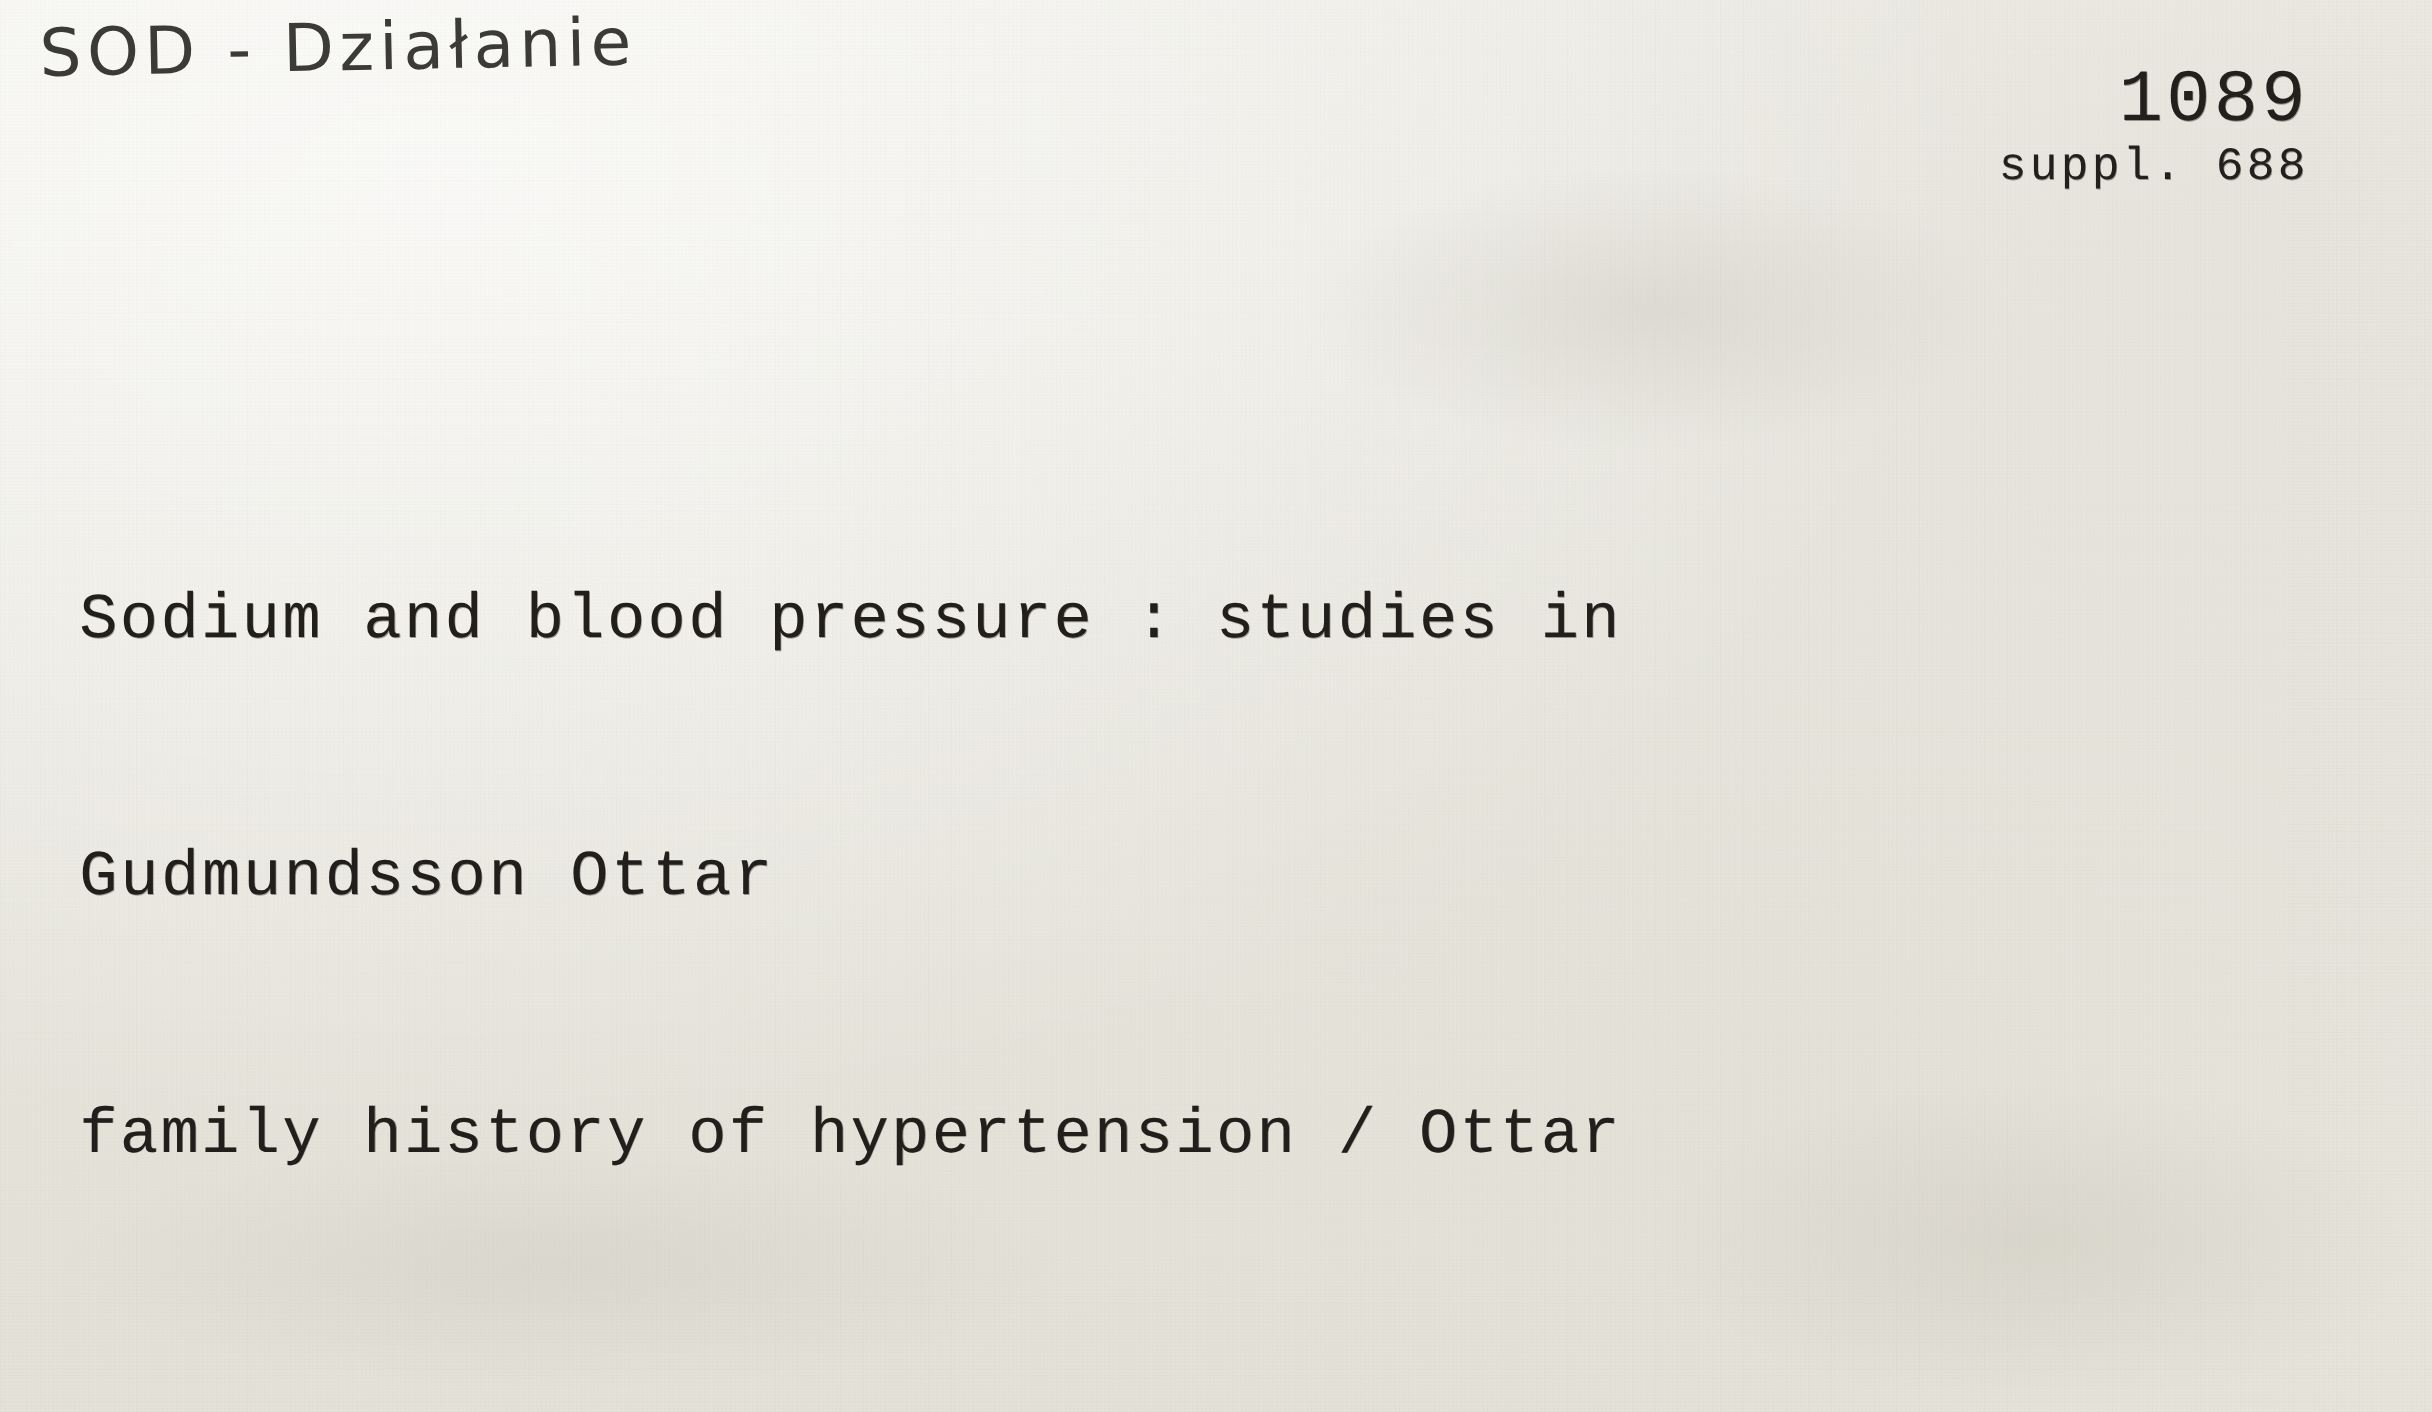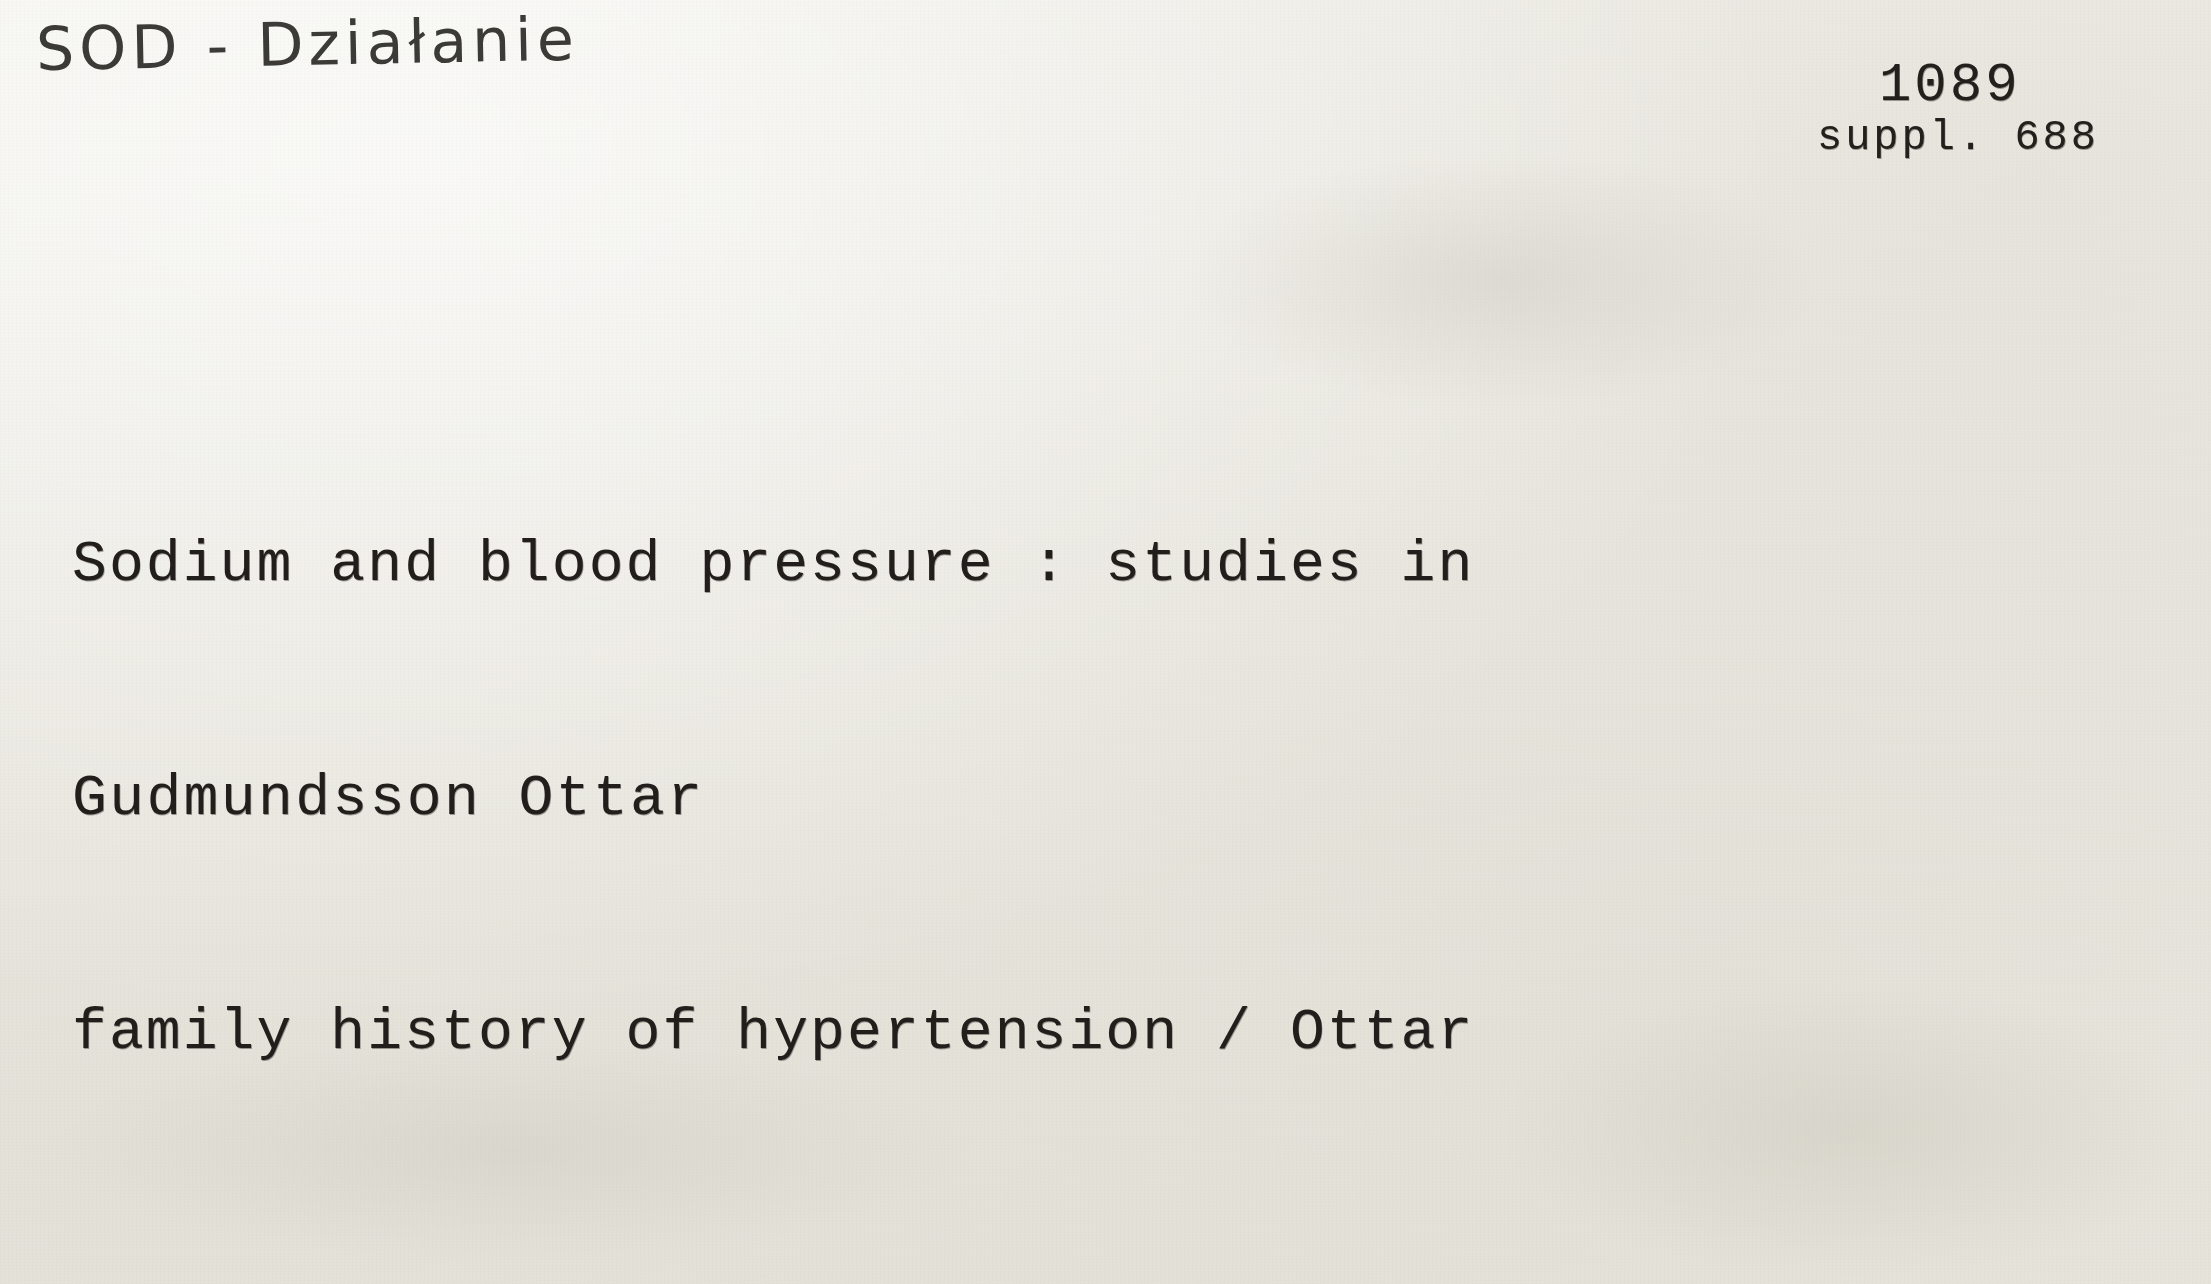--- a/index.html
+++ b/index.html
@@ -73,25 +73,26 @@
 
   
   .stamp-block {
     position: absolute;
     right: 112px;
     top: 58px;
     text-align: left;
     color: #231f1c;
   }
   .stamp-number {
-    font-size: 54px;
+    font-size: 67px;
     letter-spacing: 3px;
     line-height: 1.04;
     margin-left: 62px;
     text-shadow: 0.6px 0.6px 0 rgba(40,36,32,0.42);
+    text-align: right;
   }
   .stamp-suppl {
     font-size: 42px;
     letter-spacing: 3px;
     line-height: 1.18;
     text-shadow: 0.6px 0.6px 0 rgba(40,36,32,0.42);
   }
 
   
   .record {

